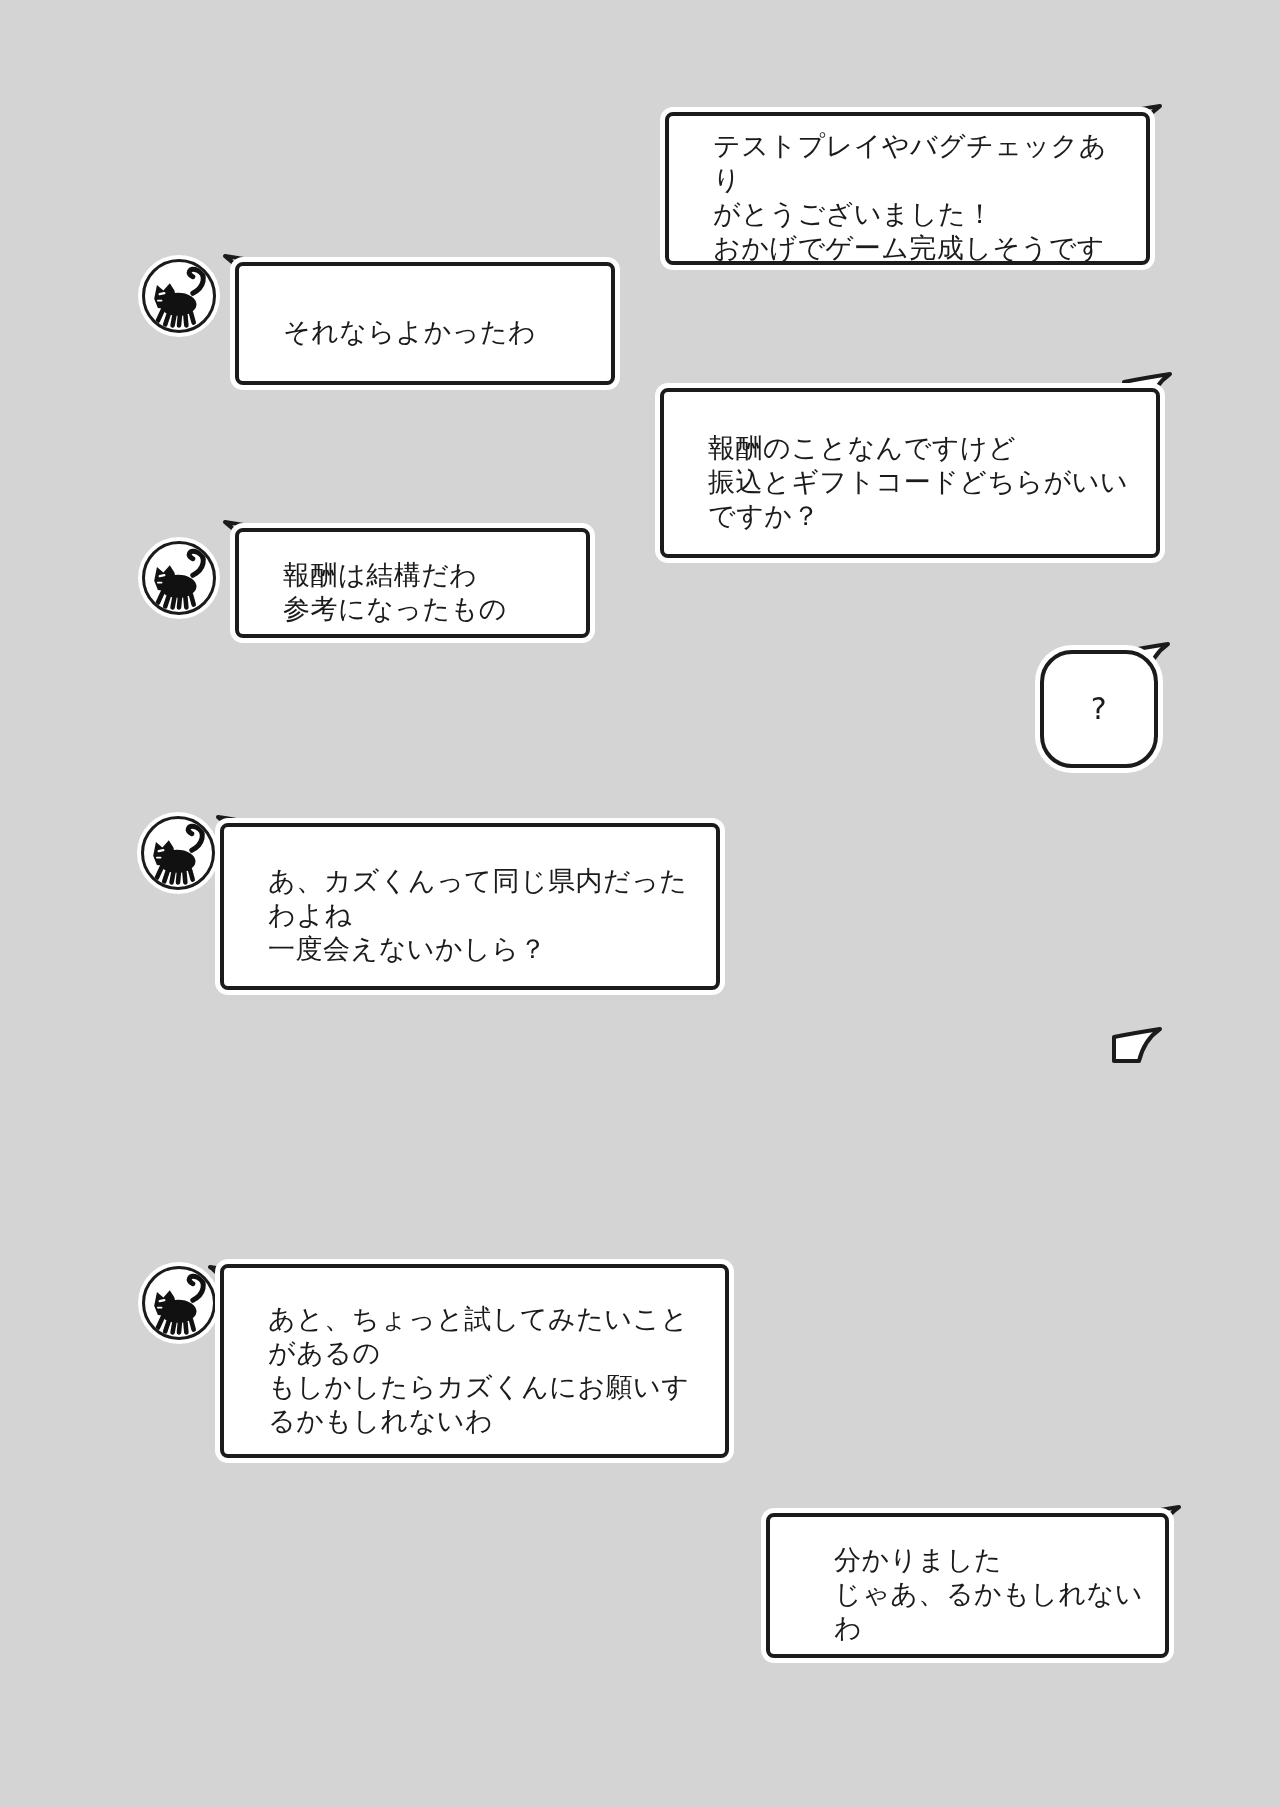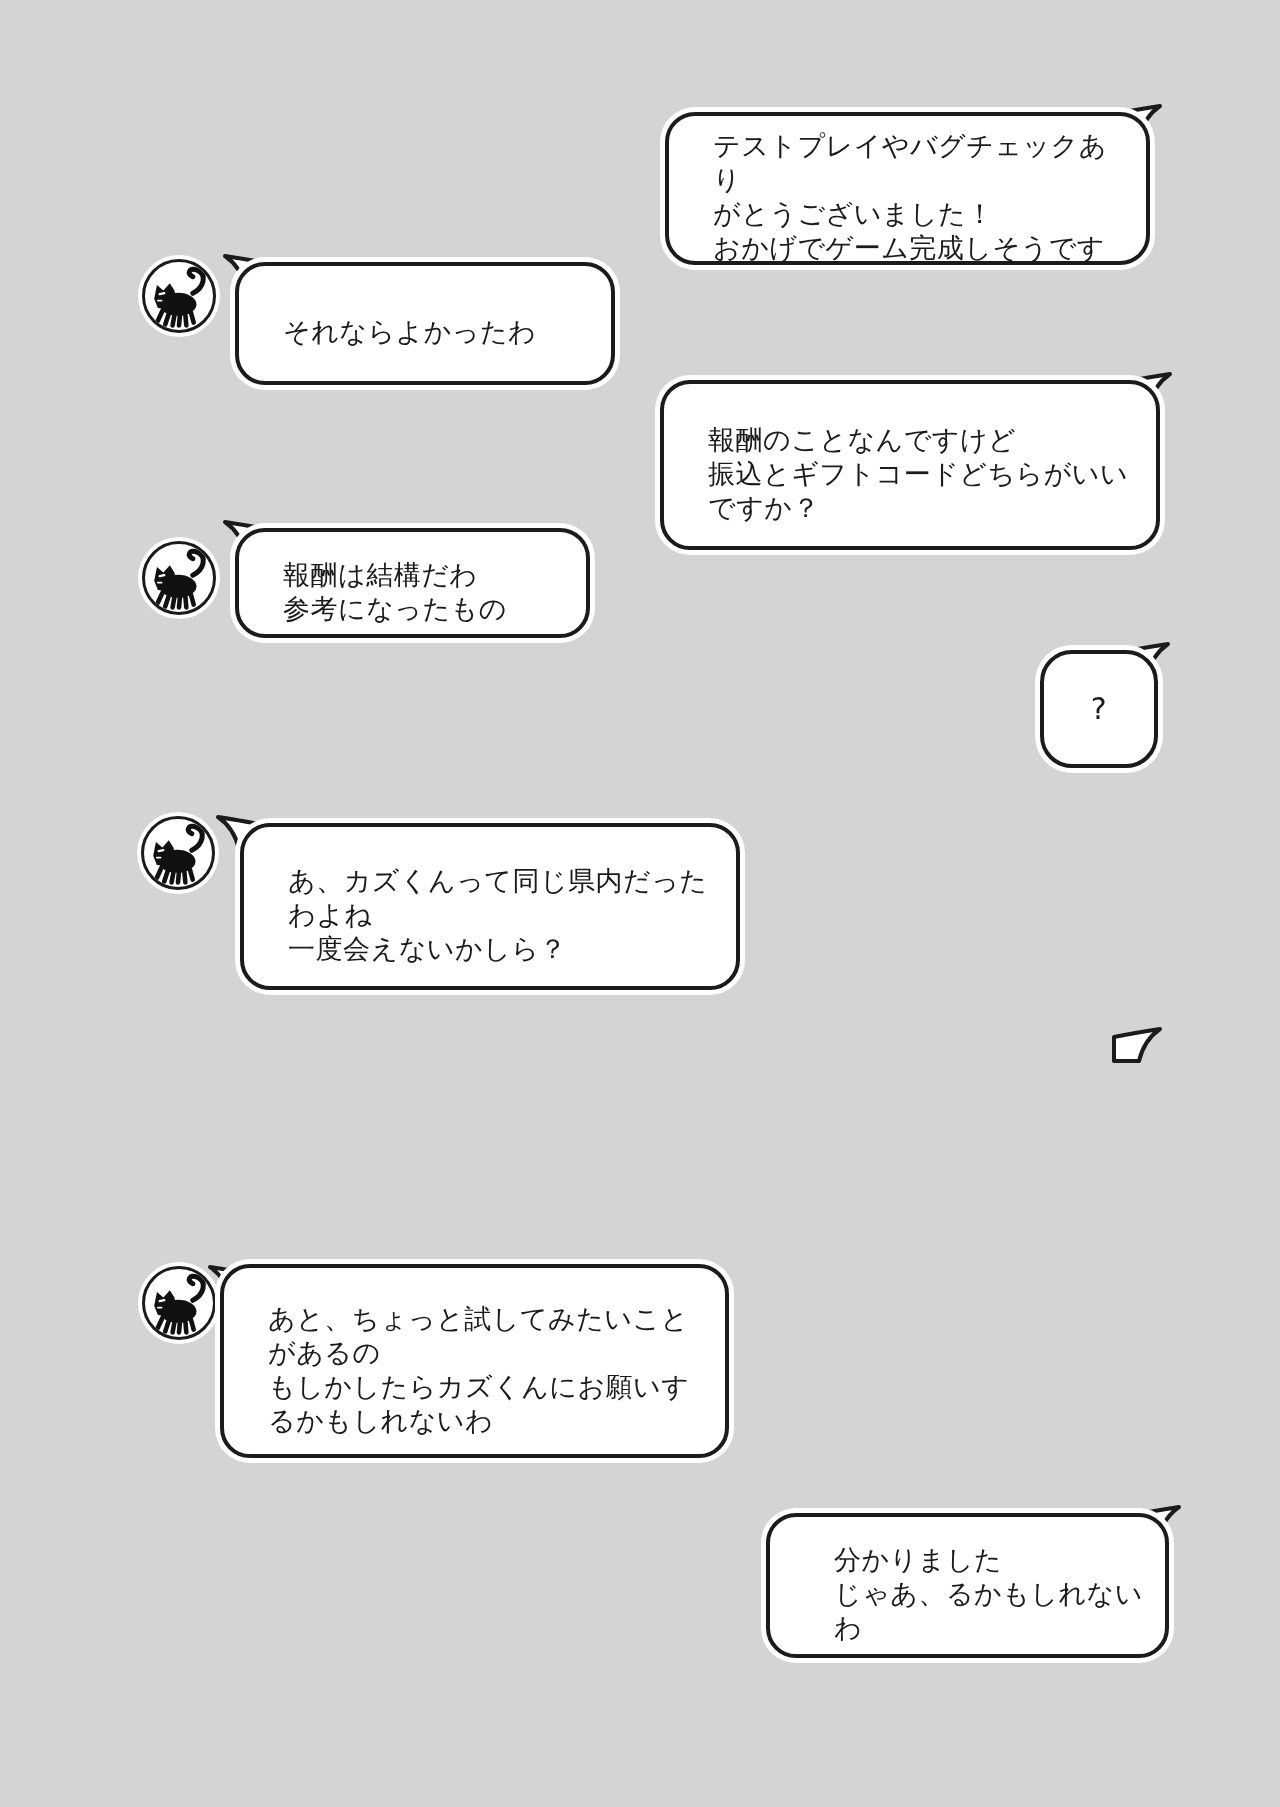--- a/index.html
+++ b/index.html
@@ -14,21 +14,21 @@
     background:var(--bg);
     font-family:"DejaVu Sans","Liberation Sans",sans-serif;
     color:var(--ink);
   }
   .canvas{position:relative;width:1280px;height:1807px;overflow:hidden;}
   .bubble{
     position:absolute;
     box-sizing:border-box;
     background:var(--bubble);
     border:4px solid var(--ink);
-    border-radius:30px;
+    border-radius:8px;
     box-shadow:0 0 0 5px var(--halo);
     display:flex;
     flex-direction:column;
     justify-content:center;
     padding:23px 18px 6px 44px;
     z-index:2;
   }
   .bubble .txt{
     white-space:pre-line;
     font-size:27px;
@@ -138,36 +138,36 @@
   <div class="bubble" style="left:665px;top:112px;width:485px;height:153px">
     <div class="txt">テストプレイやバグチェックあり
 がとうございました！
 おかげでゲーム完成しそうです</div>
   </div>
 
   <div class="bubble" style="left:235px;top:262px;width:380px;height:123px">
     <div class="txt">それならよかったわ</div>
   </div>
 
-  <div class="bubble" style="left:660px;top:380px;width:500px;height:170px">
+  <div class="bubble" style="left:660px;top:388px;width:500px;height:170px">
     <div class="txt">報酬のことなんですけど
 振込とギフトコードどちらがいい
 ですか？</div>
   </div>
 
   <div class="bubble" style="left:235px;top:528px;width:355px;height:110px">
     <div class="txt">報酬は結構だわ
 参考になったもの</div>
   </div>
 
   <div class="bubble small" style="left:1040px;top:650px;width:118px;height:118px">
     <div class="txt">?</div>
   </div>
 
-  <div class="bubble" style="left:240px;top:823px;width:500px;height:167px">
+  <div class="bubble" style="left:220px;top:823px;width:500px;height:167px">
     <div class="txt">あ、カズくんって同じ県内だった
 わよね
 一度会えないかしら？</div>
   </div>
 
 
   <div class="bubble" style="left:220px;top:1264px;width:509px;height:194px">
     <div class="txt">あと、ちょっと試してみたいこと
 があるの
 もしかしたらカズくんにお願いす

